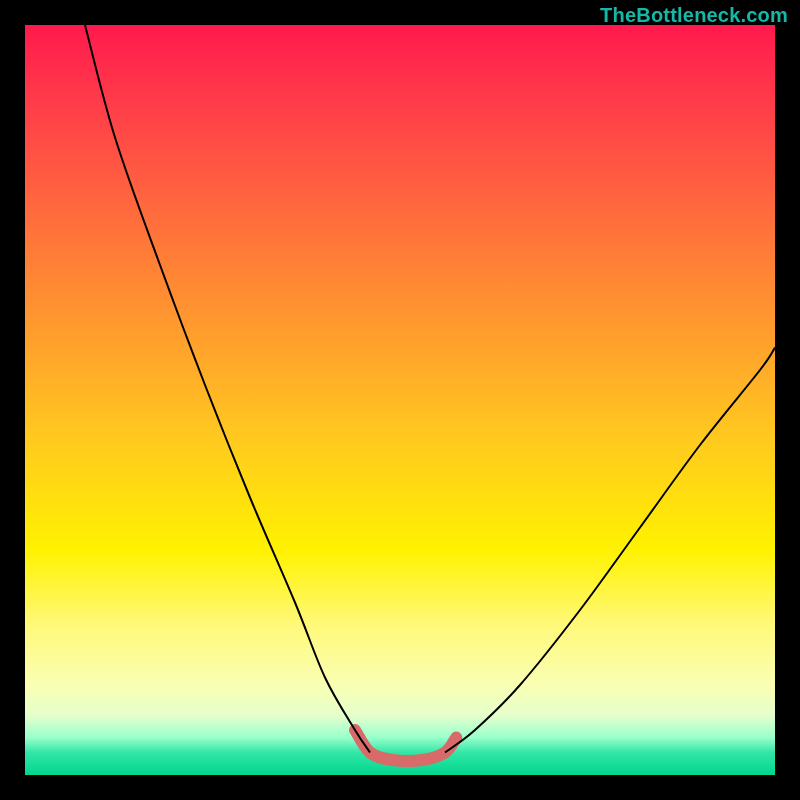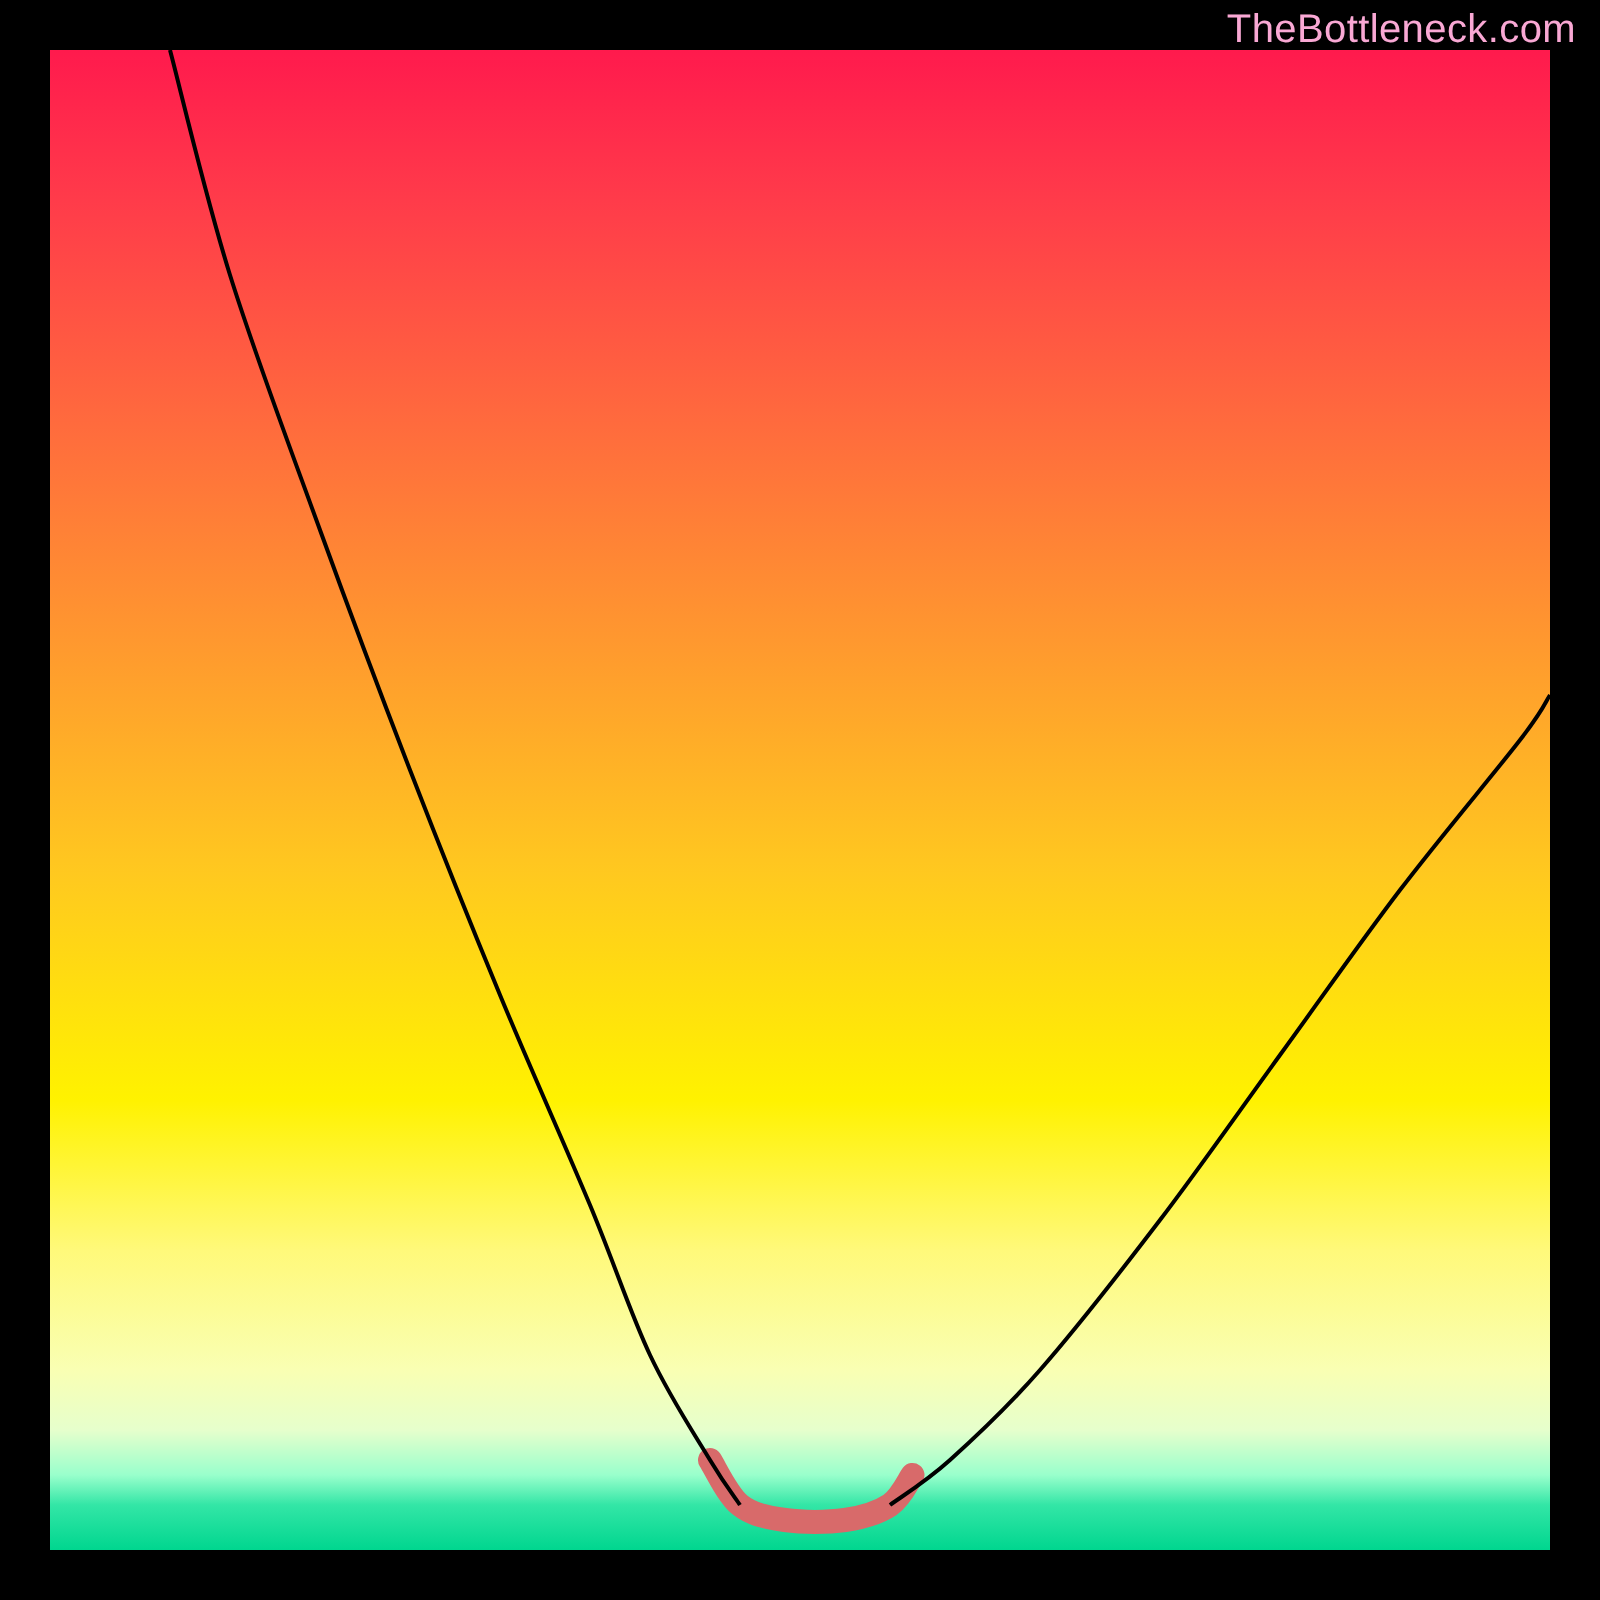--- a/index.html
+++ b/index.html
@@ -38,23 +38,23 @@
       #e6ffcc 92%,
       #99ffcc 95%,
       #33e6a6 97%,
       #00d68f 100%
     );
   }
   .watermark {
     position: absolute;
     top: 4px;
     right: 12px;
-    color: #f9a8d4;
+    color: #14b8a6;
     font-size: 20px;
-    font-weight: 400;
+    font-weight: 700;
     letter-spacing: 0.2px;
     z-index: 5;
   }
   svg.curves {
     position: absolute;
     top: 25px;
     left: 25px;
     width: 750px;
     height: 750px;
     z-index: 2;

